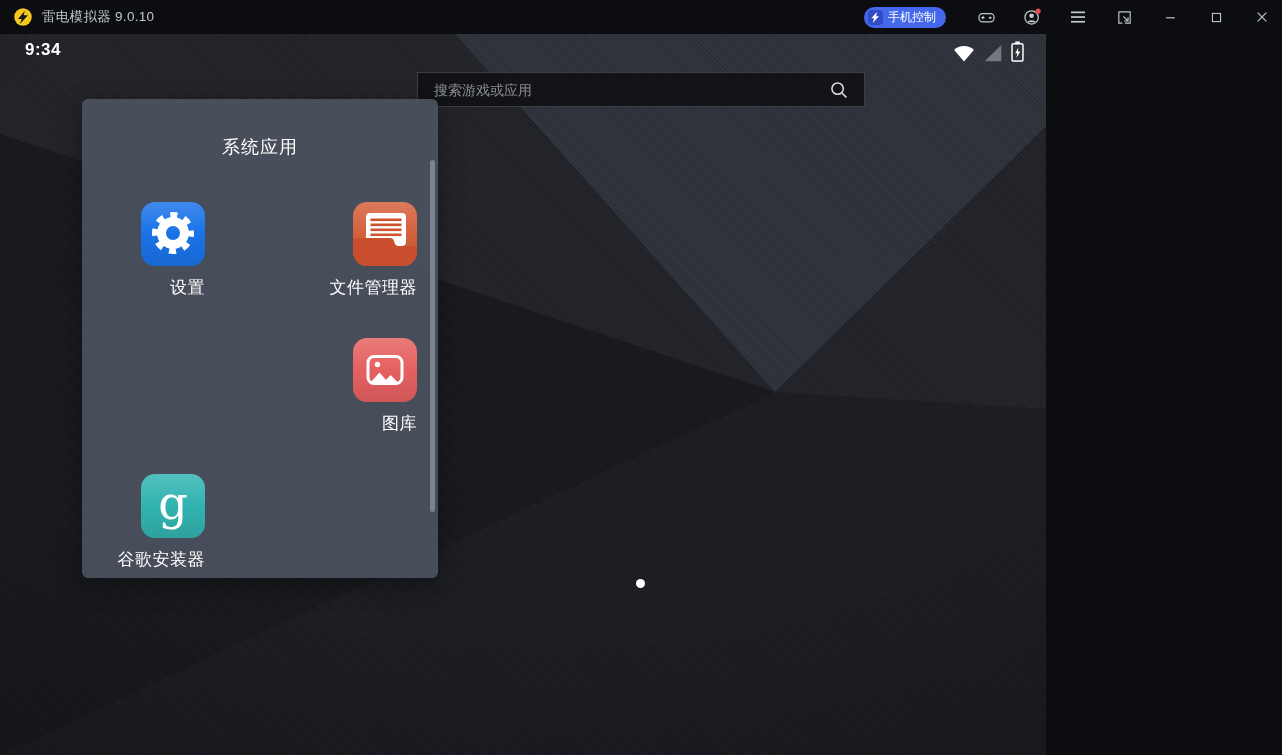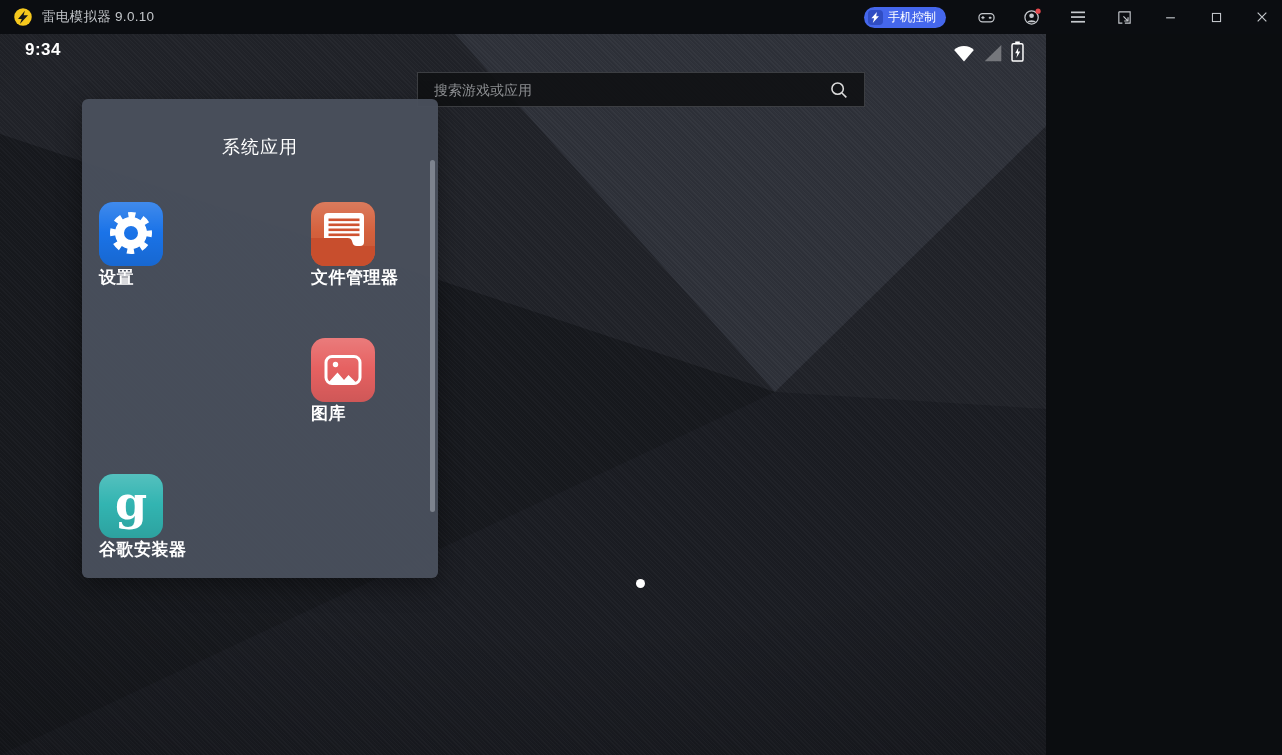--- a/index.html
+++ b/index.html
@@ -48,21 +48,21 @@
                 color:#8b5cf6; font-size:14px; font-family:"Liberation Sans",sans-serif; }
   .search-bar input::placeholder { color:#8e9093; opacity:1; }
 
   
   .folder { position:absolute; left:82px; top:65px; width:356px; height:479px;
             background:rgba(73,79,92,.97); border-radius:6px;
             box-shadow:0 8px 24px rgba(0,0,0,.35); }
   .folder-title { position:absolute; left:0; top:36px; width:100%; text-align:center;
             color:#fff; font-size:18px; letter-spacing:1px; }
   .app-cell { position:absolute; width:106px; display:flex; flex-direction:column;
-            align-items:flex-start; cursor:pointer;font-weight:bold; }
+            align-items:flex-end; gap:10px; cursor:pointer; }
   .c0 { left:17px; }  .c1 { left:123px; } .c2 { left:229px; }
   .r0 { top:103px; }  .r1 { top:239px; }  .r2 { top:375px; }
   .app-icon { position:relative; width:64px; height:64px; border-radius:14px; overflow:hidden; }
   .app-icon::before { content:""; position:absolute; inset:0; border-radius:14px;
             background:linear-gradient(180deg, rgba(255,255,255,.17), rgba(255,255,255,0) 48%, rgba(0,0,0,.10)); }
   .app-icon svg { position:absolute; inset:0; }
   .app-label { color:#fff; font-size:17px; white-space:nowrap; letter-spacing:.5px; }
   .g-glyph { position:absolute; inset:0; display:flex; align-items:center; justify-content:center;
             color:#fff; font-family:"DejaVu Serif", serif; font-size:46px; line-height:1;
             padding-bottom:6px; }

